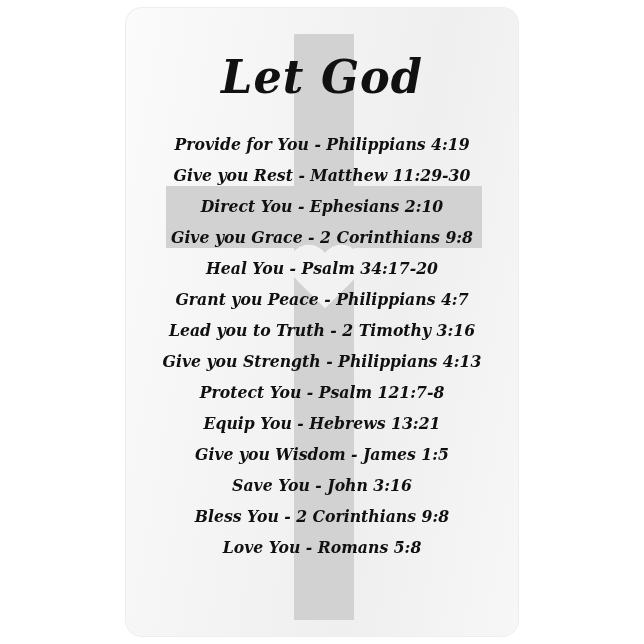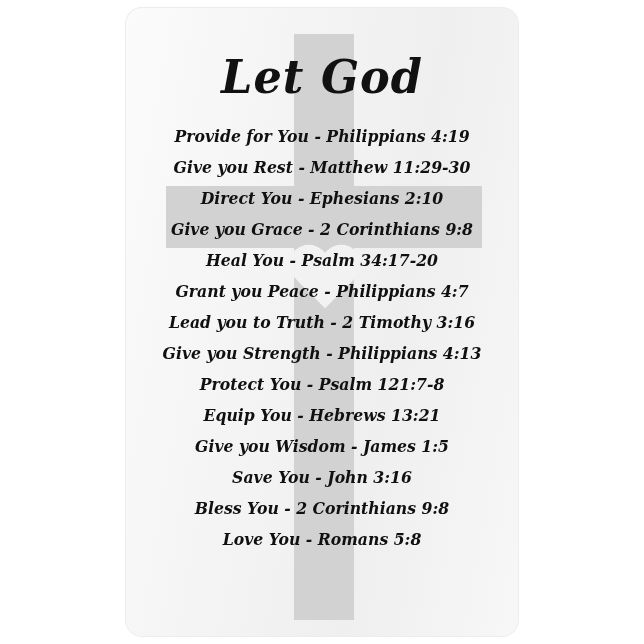--- a/index.html
+++ b/index.html
@@ -102,21 +102,21 @@
     font-style: italic;
     font-weight: 700;
     font-size: 46px;
     letter-spacing: 1px;
     color: #111111;
     transform: scaleX(0.97);
   }
 
   #lines {
     position: absolute;
-    top: 113px;
+    top: 121px;
     left: 10px;
     right: 10px;
   }
 
   .line {
     text-align: center;
     font-family: "DejaVu Serif", serif;
     font-style: italic;
     font-weight: 700;
     font-size: 16.5px;

